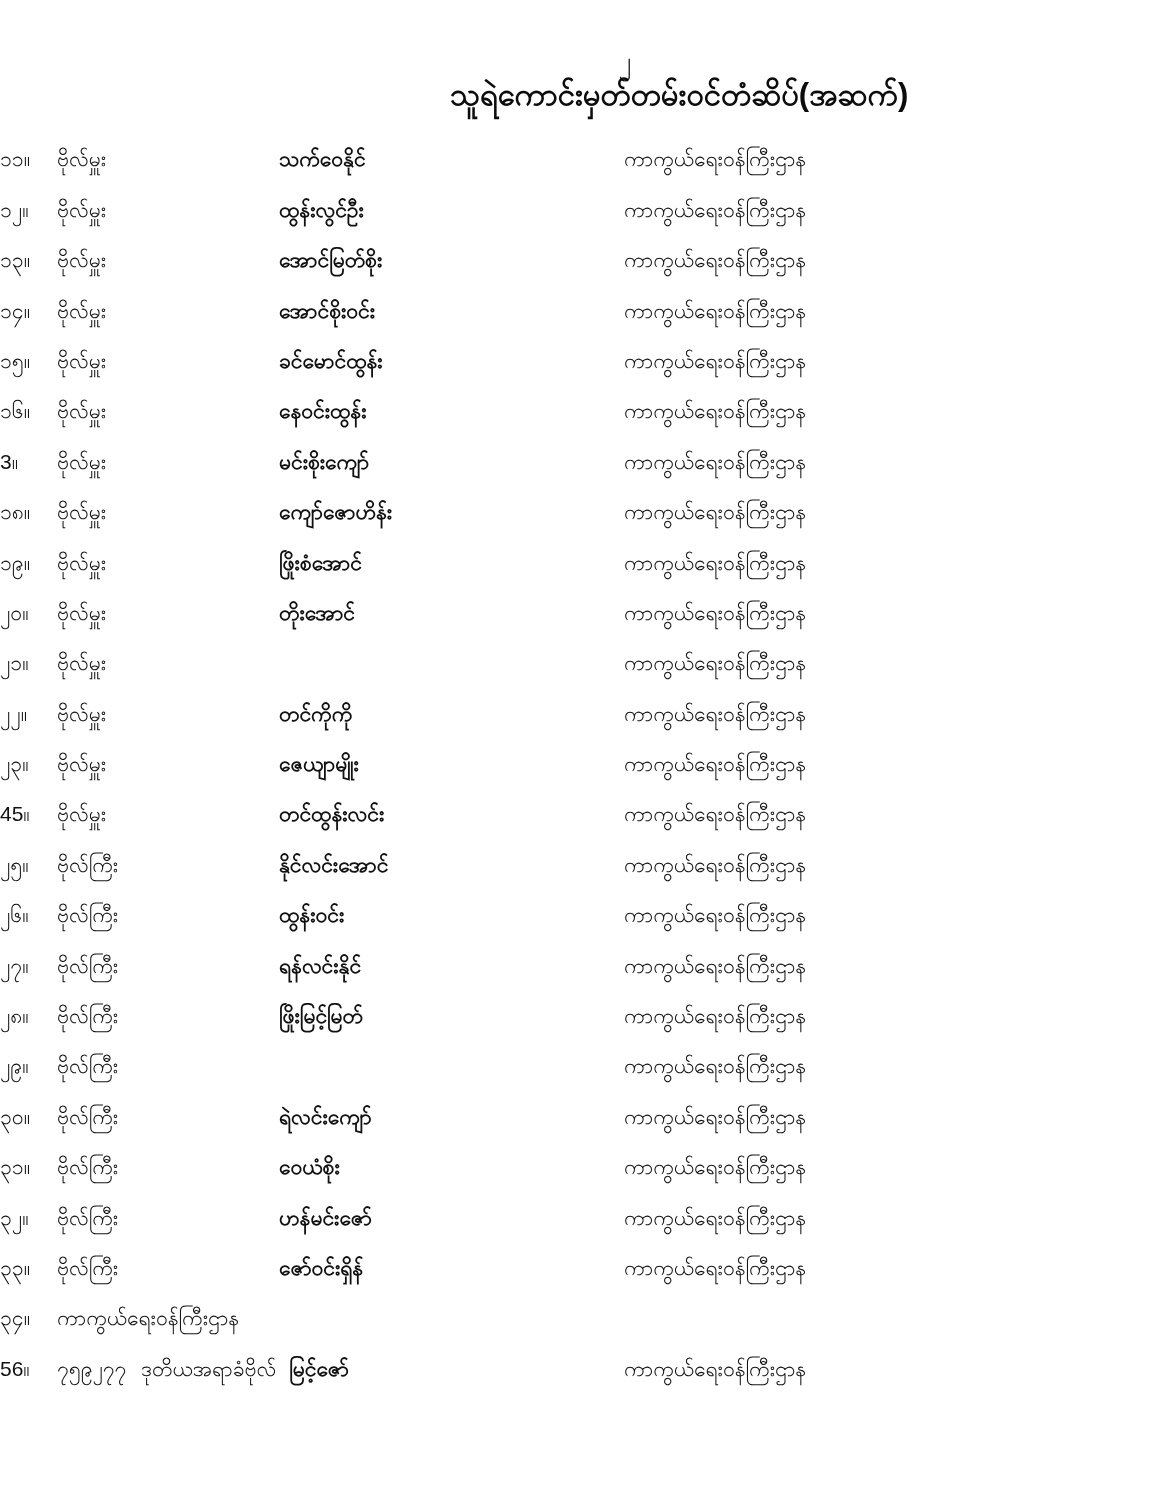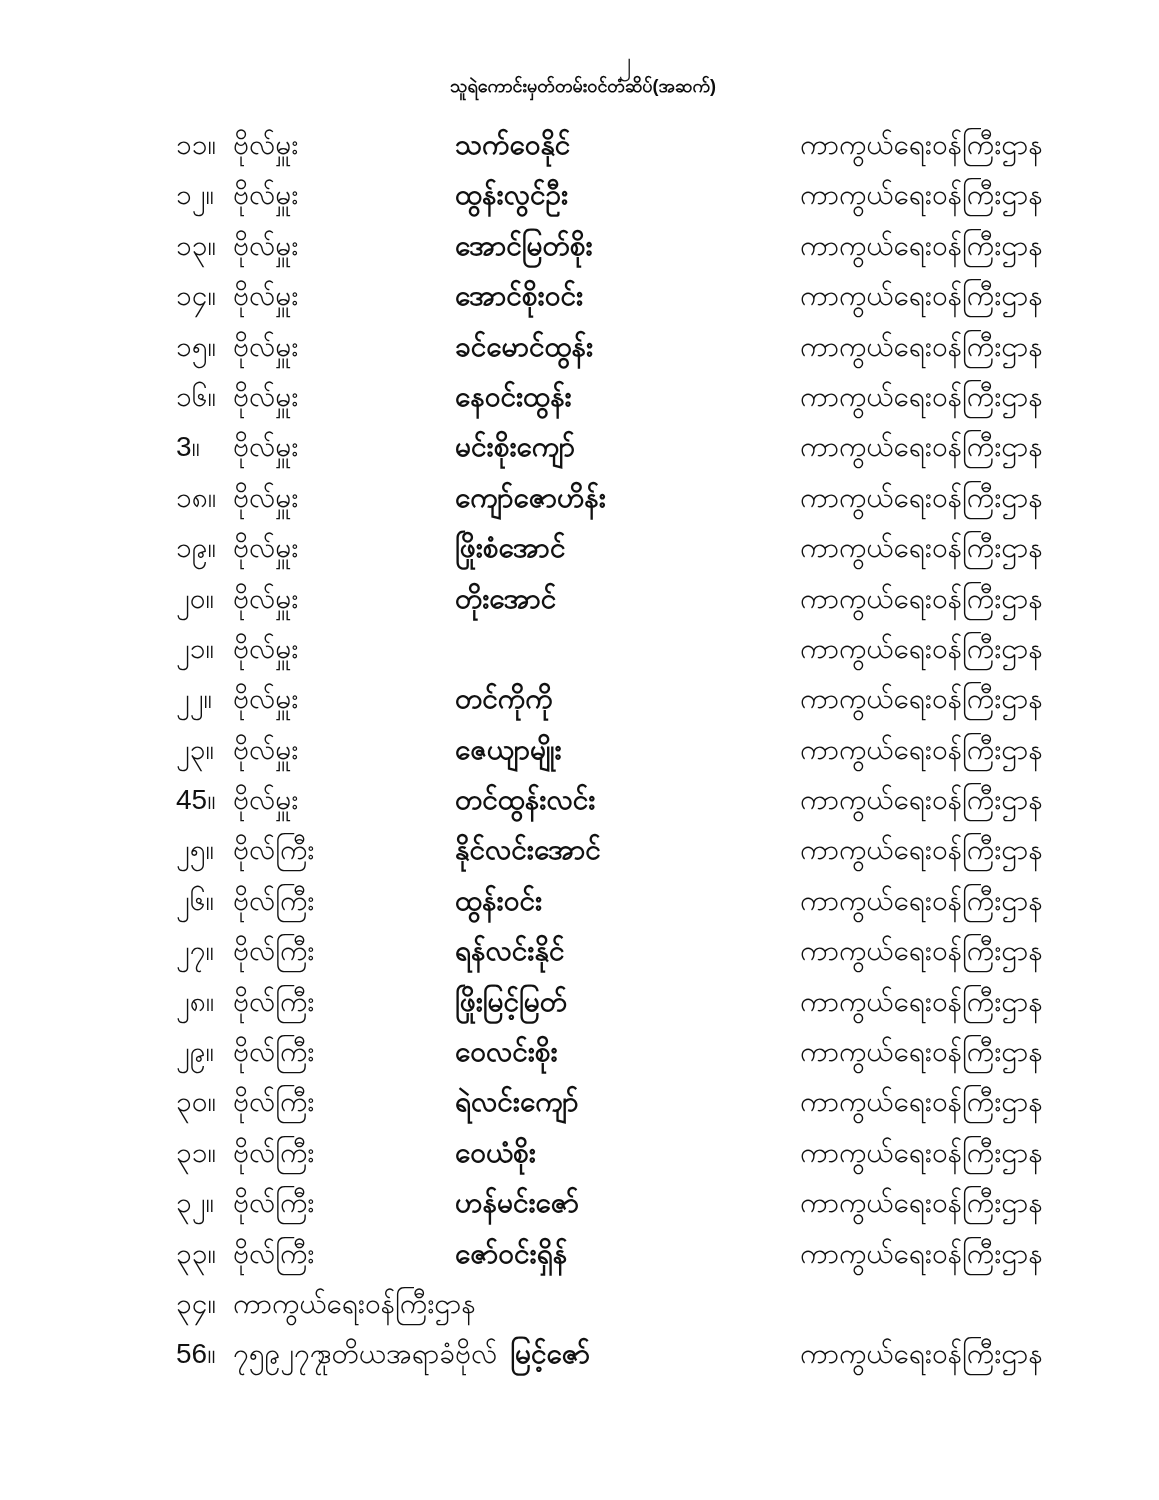--- a/index.html
+++ b/index.html
@@ -14,36 +14,35 @@
   .page-number {
     position:absolute;
     top:44px; left:0; width:1250px;
     text-align:center;
     font-size:26px;
     color:#161616;
   }
   .doc-title {
     position:absolute;
     top:74px; left:450px;
-    font-size:18px;
+    font-size:31px;
     font-weight:bold;
     letter-spacing:0px;
     color:#0c0c0c;
     white-space:nowrap;
   }
   .roster {
     position:absolute;
     top:126px; left:0; width:1159px;
   }
   .row {
     display:flex;
-    align-items:flex-start;
+    align-items:flex-end;
     height:50.4px;
-    padding-left:176px;
-    font-size:28px;
+    font-size:21px;
     white-space:nowrap;
   }
   .c-no    { width:57px; flex:none; }
   .c-mid   { width:567px; flex:none; display:flex; align-items:center; }
   .c-serial{ display:none; }
   .c-rank  { width:222px; flex:none; }
   .c-name  { flex:1;font-weight:bold; }
   .c-ministry { flex:none; }
   .row.has-serial .c-serial { display:inline-block; width:84px; flex:none; }
   .row.has-serial .c-rank   { width:auto; margin-right:13px; }
@@ -234,21 +233,20 @@
       <span class="c-name">ဖြိုးမြင့်မြတ်</span>
     </div>
     <span class="c-ministry">ကာကွယ်ရေးဝန်ကြီးဌာန</span>
   </div>
 
   <div class="row">
     <span class="c-no">၂၉။</span>
     <div class="c-mid">
 
       <span class="c-rank">ဗိုလ်ကြီး</span>
-      <span class="c-name">ဝေလင်းစိုး</span>
     </div>
     <span class="c-ministry">ကာကွယ်ရေးဝန်ကြီးဌာန</span>
   </div>
 
   <div class="row">
     <span class="c-no">၃၀။</span>
     <div class="c-mid">
 
       <span class="c-rank">ဗိုလ်ကြီး</span>
       <span class="c-name">ရဲလင်းကျော်</span>

